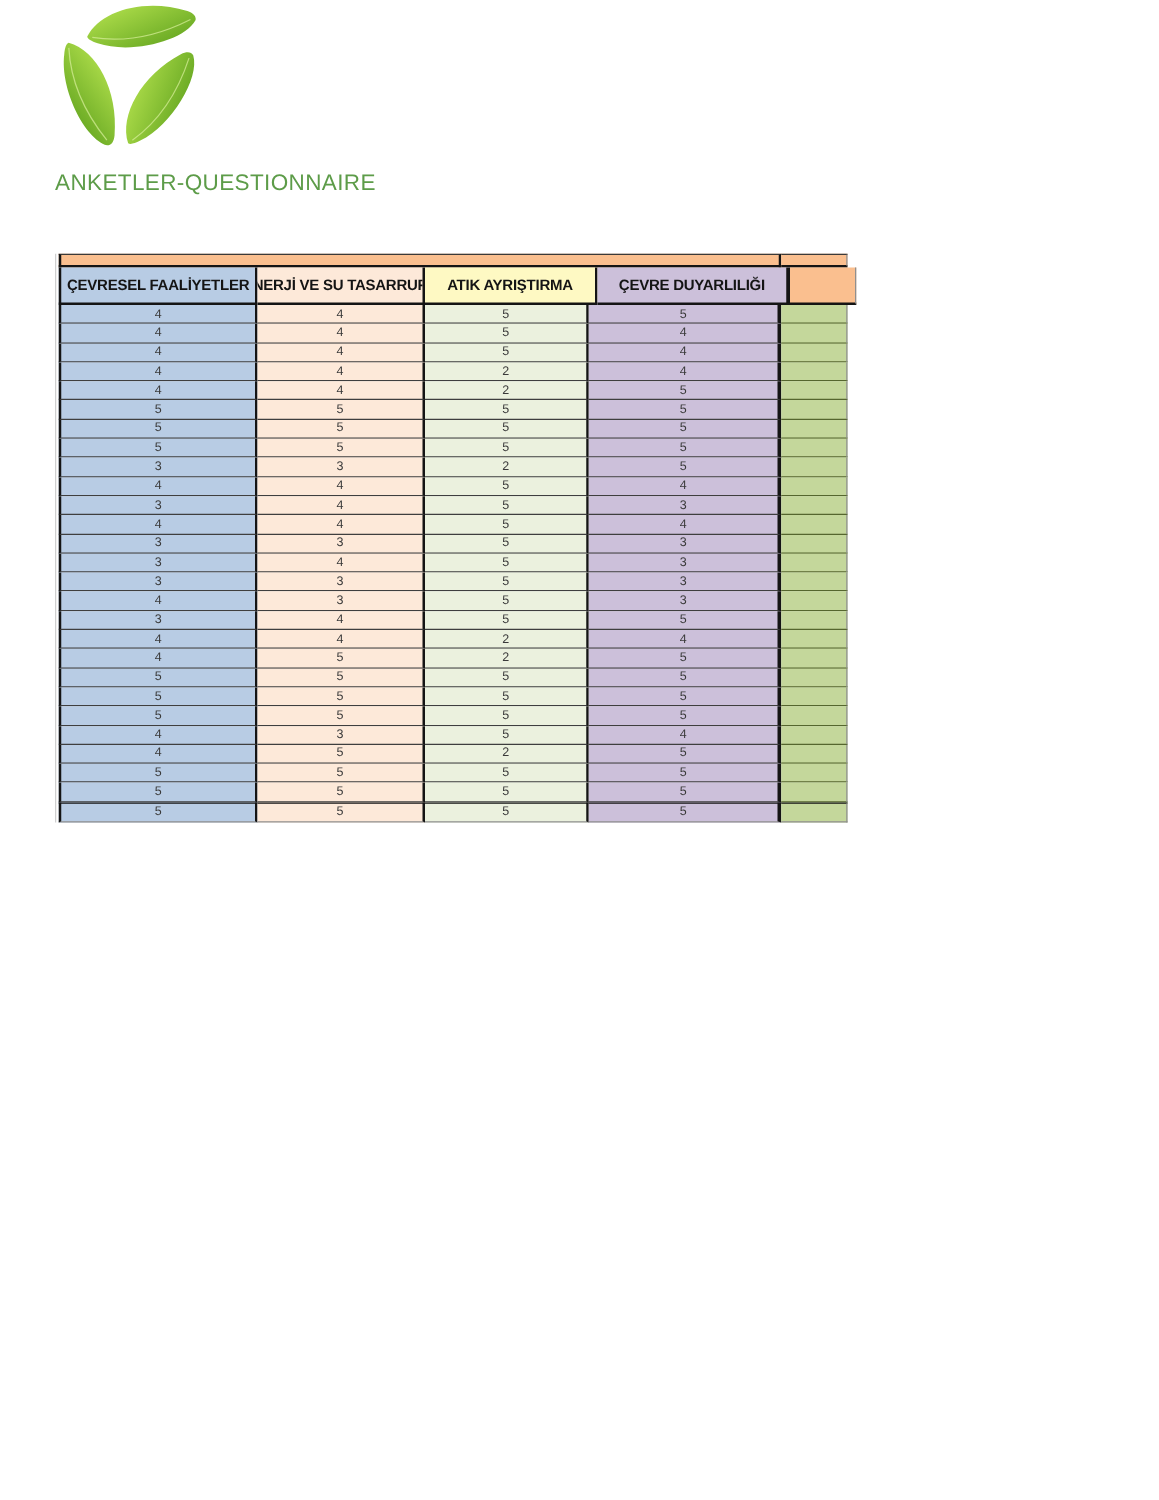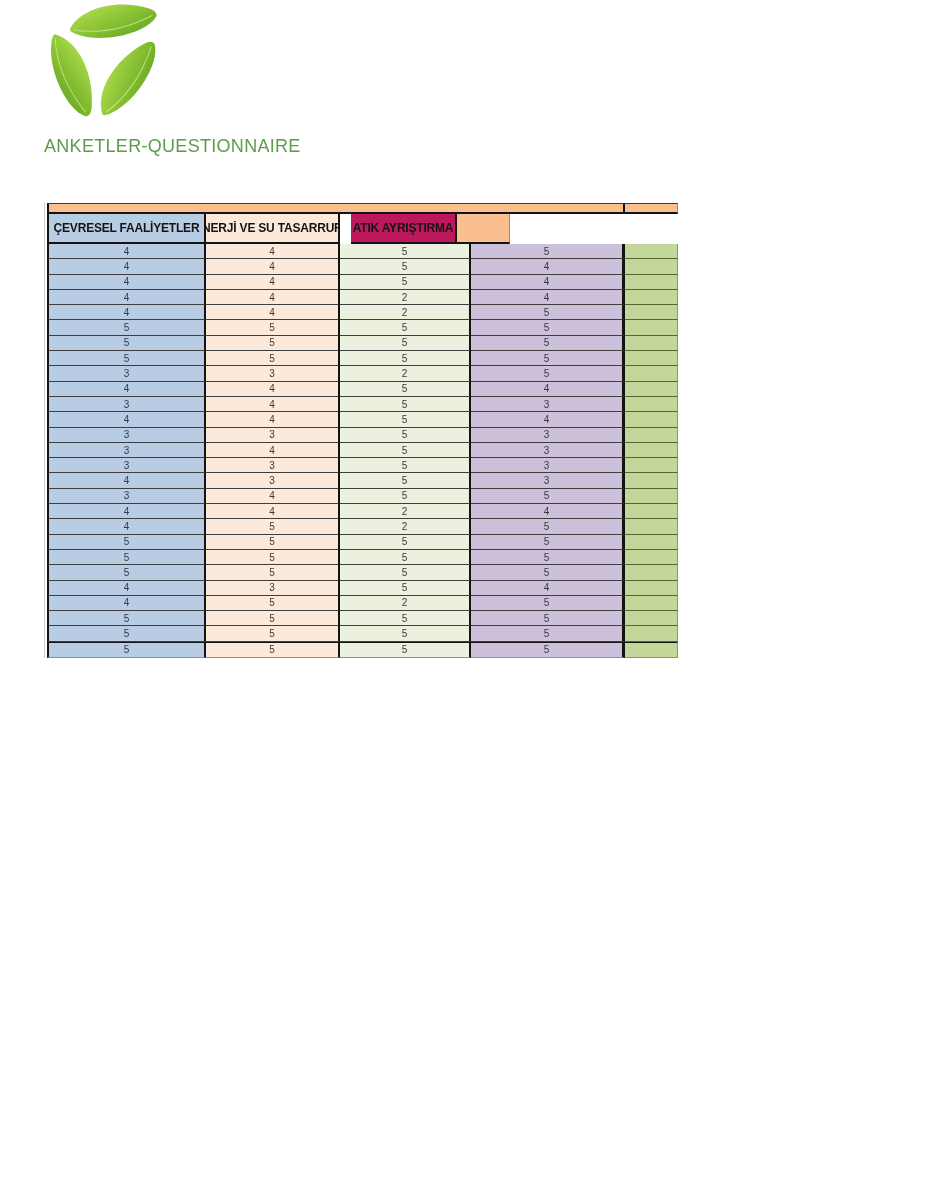--- a/index.html
+++ b/index.html
@@ -62,22 +62,25 @@
     <div class="cell c0" id="strip-main" style="width: 578px; background: rgb(250, 191, 143);"></div>
     <div class="cell extra" id="strip-extra" style="width: 53px; background: rgb(250, 191, 143);"></div>
   </div>
   <div class="trow header-row" id="header-row">
     <div class="cell c0" style="width: 159px; background: rgb(184, 204, 228);">
       <span class="hlabel">ÇEVRESEL FAALİYETLER</span>
     </div>
     <div class="cell c1" style="width: 134px; background: rgb(253, 233, 217);">
       <span class="hlabel">ENERJİ VE SU TASARRUFU</span>
     </div>
-    <div class="cell c2" style="width: 106px; background: #be185d; margin-left: 11px;">
+    <div class="cell c2" style="width: 138px; background: #fef9c3;">
       <span class="hlabel">ATIK AYRIŞTIRMA</span>
+    </div>
+    <div class="cell c3" style="width: 154px; background: rgb(204, 192, 218);">
+      <span class="hlabel">ÇEVRE DUYARLILIĞI</span>
     </div>
     <div class="cell extra" style="width: 53px; background: rgb(250, 191, 143);">
       <span class="hlabel"></span>
     </div>
   </div>
   <div id="table-body">
       <div class="trow body-row">
         <div class="cell c0" style="width: 159px; background: rgb(184, 204, 228);">4</div>
         <div class="cell c1" style="width: 134px; background: rgb(253, 233, 217);">4</div>
         <div class="cell c2" style="width: 131px; background: rgb(235, 241, 222);">5</div>

